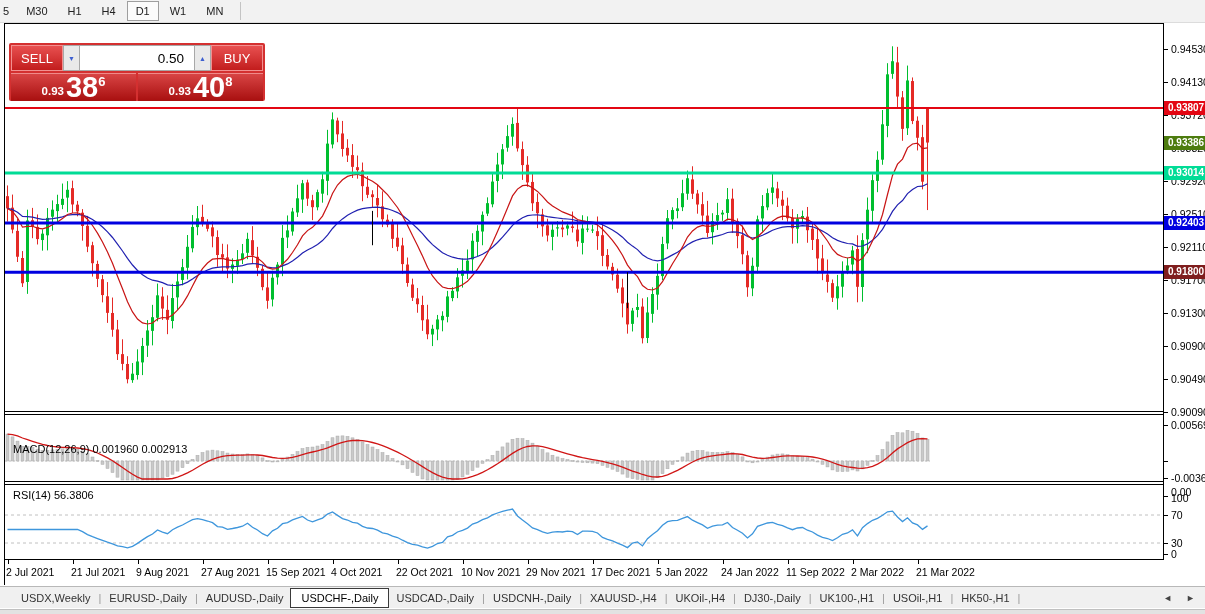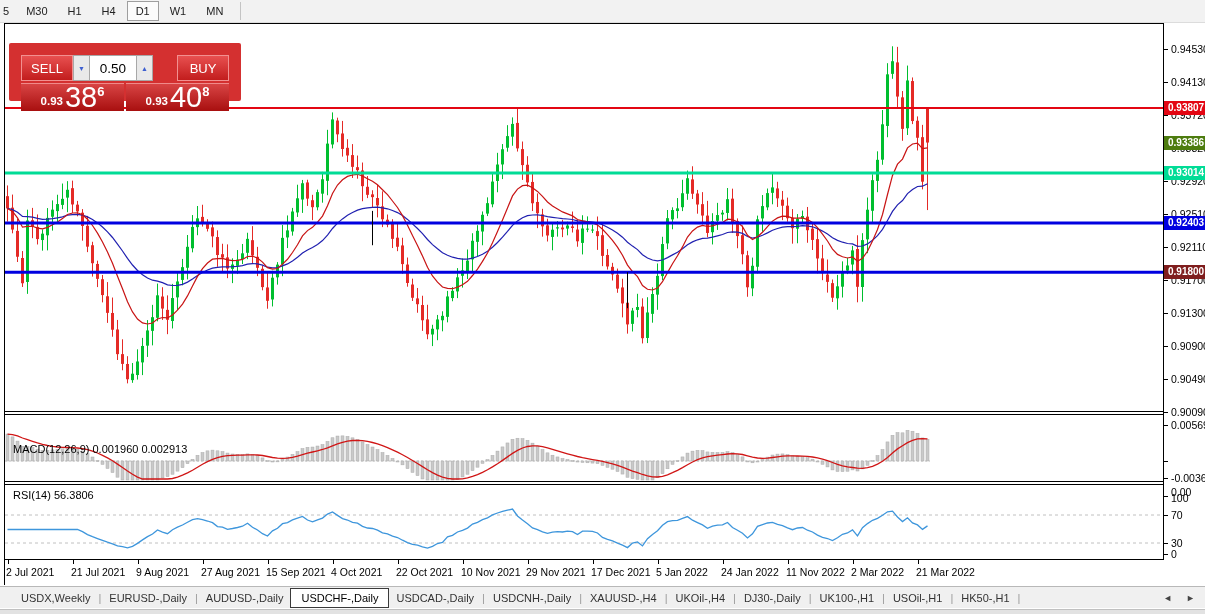--- a/index.html
+++ b/index.html
@@ -14,35 +14,35 @@
   .tf-sep{width:1px;height:18px;background:#c4c4c4;margin:0 7px;}
   
   .chart-window{position:absolute;left:4px;top:23px;width:1159px;height:562px;background:#fff;
                 border-left:1px solid #000;}
   .hline{position:absolute;left:0;width:1159px;height:1px;background:#000;}
   .chart-svg{position:absolute;left:0;}
   .chart-header{position:absolute;left:7px;top:5px;font-size:11.5px;color:#000;white-space:nowrap;}
   .chart-header .arr{font-size:9px;margin-right:4px;}
   .ind-label{position:absolute;left:8px;font-size:11px;color:#000;white-space:nowrap;}
   
-  .trade-panel{position:absolute;left:4px;top:20px;width:232px;height:58px;background:#d43030;
-               padding:12px;box-sizing:border-box;border-radius:2px;}
+  .trade-panel{position:absolute;left:4px;top:20px;width:256px;height:58px;background:#d43030;
+               padding:2px;box-sizing:border-box;border-radius:2px;}
   .tp-top{display:flex;height:26px;}
   .tp-btn{flex:0 0 52px;background:linear-gradient(#e85050,#c21d1d);border:1px solid #f29090;
           color:#fff;font-size:13px;display:flex;align-items:center;justify-content:center;box-sizing:border-box;}
   .tp-spin{flex:0 0 17px;background:#e9e9e9;border:1px solid #a8a8a8;color:#3d5fd0;font-size:7px;
            display:flex;align-items:center;justify-content:center;box-sizing:border-box;}
   .tp-vol{flex:1;background:#fff;border:1px solid #a8a8a8;border-left:none;border-right:none;
           color:#000;font-size:13.5px;display:flex;align-items:center;justify-content:flex-end;
           padding-right:10px;box-sizing:border-box;}
   .tp-prices{display:flex;height:28px;margin-top:2px;gap:2px;}
   .tile{flex:1;background:linear-gradient(#d84444,#a80f0f);border-top:1px solid #ef8a8a;color:#fff;
         display:flex;align-items:flex-end;justify-content:center;padding-bottom:1px;box-sizing:border-box;}
   .tile .sm{font-size:11.5px;font-weight:bold;margin:0 2px 3px 0;}
-  .tile .big{font-size:29px;font-weight:normal;line-height:25px;}
+  .tile .big{font-size:29px;font-weight:bold;line-height:25px;}
   .tile .sup{font-size:13px;font-weight:bold;align-self:flex-start;margin-top:0;}
   
   .date-tick{position:absolute;width:1px;height:4px;background:#000;top:537px;}
   .date-lbl{position:absolute;top:543px;font-size:10.5px;color:#000;white-space:nowrap;}
   
   .price-axis{position:absolute;left:1163px;top:23px;width:42px;height:562px;font-size:10.5px;color:#000;}
   .axis-border{position:absolute;left:0;top:0;width:1px;height:537px;background:#000;}
   .axis-tick{position:absolute;left:1px;width:4px;height:1px;background:#000;}
   .axis-lbl{position:absolute;left:8px;white-space:nowrap;}
   .tag{position:absolute;left:1px;width:41px;height:14px;color:#fff;font-size:10px;font-weight:bold;
@@ -667,21 +667,21 @@
 
     <div class="hline" style="top:536px;"></div>
 
 
     <div class="trade-panel">
       <div class="tp-top">
         <div class="tp-btn">SELL</div>
         <div class="tp-spin">▼</div>
         <div class="tp-vol">0.50</div>
         <div class="tp-spin">▲</div>
-        <div class="tp-btn" style="flex:0 0 52px;margin-left:24px;">BUY</div>
+        <div class="tp-btn" style="flex:0 0 52px;">BUY</div>
       </div>
       <div class="tp-prices">
         <div class="tile">
           <span class="sm">0.93</span>
           <span class="big">38</span>
           <span class="sup">6</span>
         </div>
         <div class="tile">
           <span class="sm">0.93</span>
           <span class="big">40</span>
@@ -716,21 +716,21 @@
       <div class="date-lbl" style="left: 456px;">10 Nov 2021</div>
       <div class="date-tick" style="left: 523px;"></div>
       <div class="date-lbl" style="left: 521px;">29 Nov 2021</div>
       <div class="date-tick" style="left: 588px;"></div>
       <div class="date-lbl" style="left: 586px;">17 Dec 2021</div>
       <div class="date-tick" style="left: 653px;"></div>
       <div class="date-lbl" style="left: 651px;">5 Jan 2022</div>
       <div class="date-tick" style="left: 718px;"></div>
       <div class="date-lbl" style="left: 716px;">24 Jan 2022</div>
       <div class="date-tick" style="left: 783px;"></div>
-      <div class="date-lbl" style="left: 781px;">11 Nov 2022</div>
+      <div class="date-lbl" style="left: 781px;">11 Sep 2022</div>
       <div class="date-tick" style="left: 848px;"></div>
       <div class="date-lbl" style="left: 846px;">2 Mar 2022</div>
       <div class="date-tick" style="left: 913px;"></div>
       <div class="date-lbl" style="left: 911px;">21 Mar 2022</div>
     </div>
 
   <div class="price-axis">
     <div class="axis-border"></div>
   <div class="axis-tick" style="top: 26px;"></div>
       <div class="axis-lbl" style="top: 20px;">0.94530</div>

